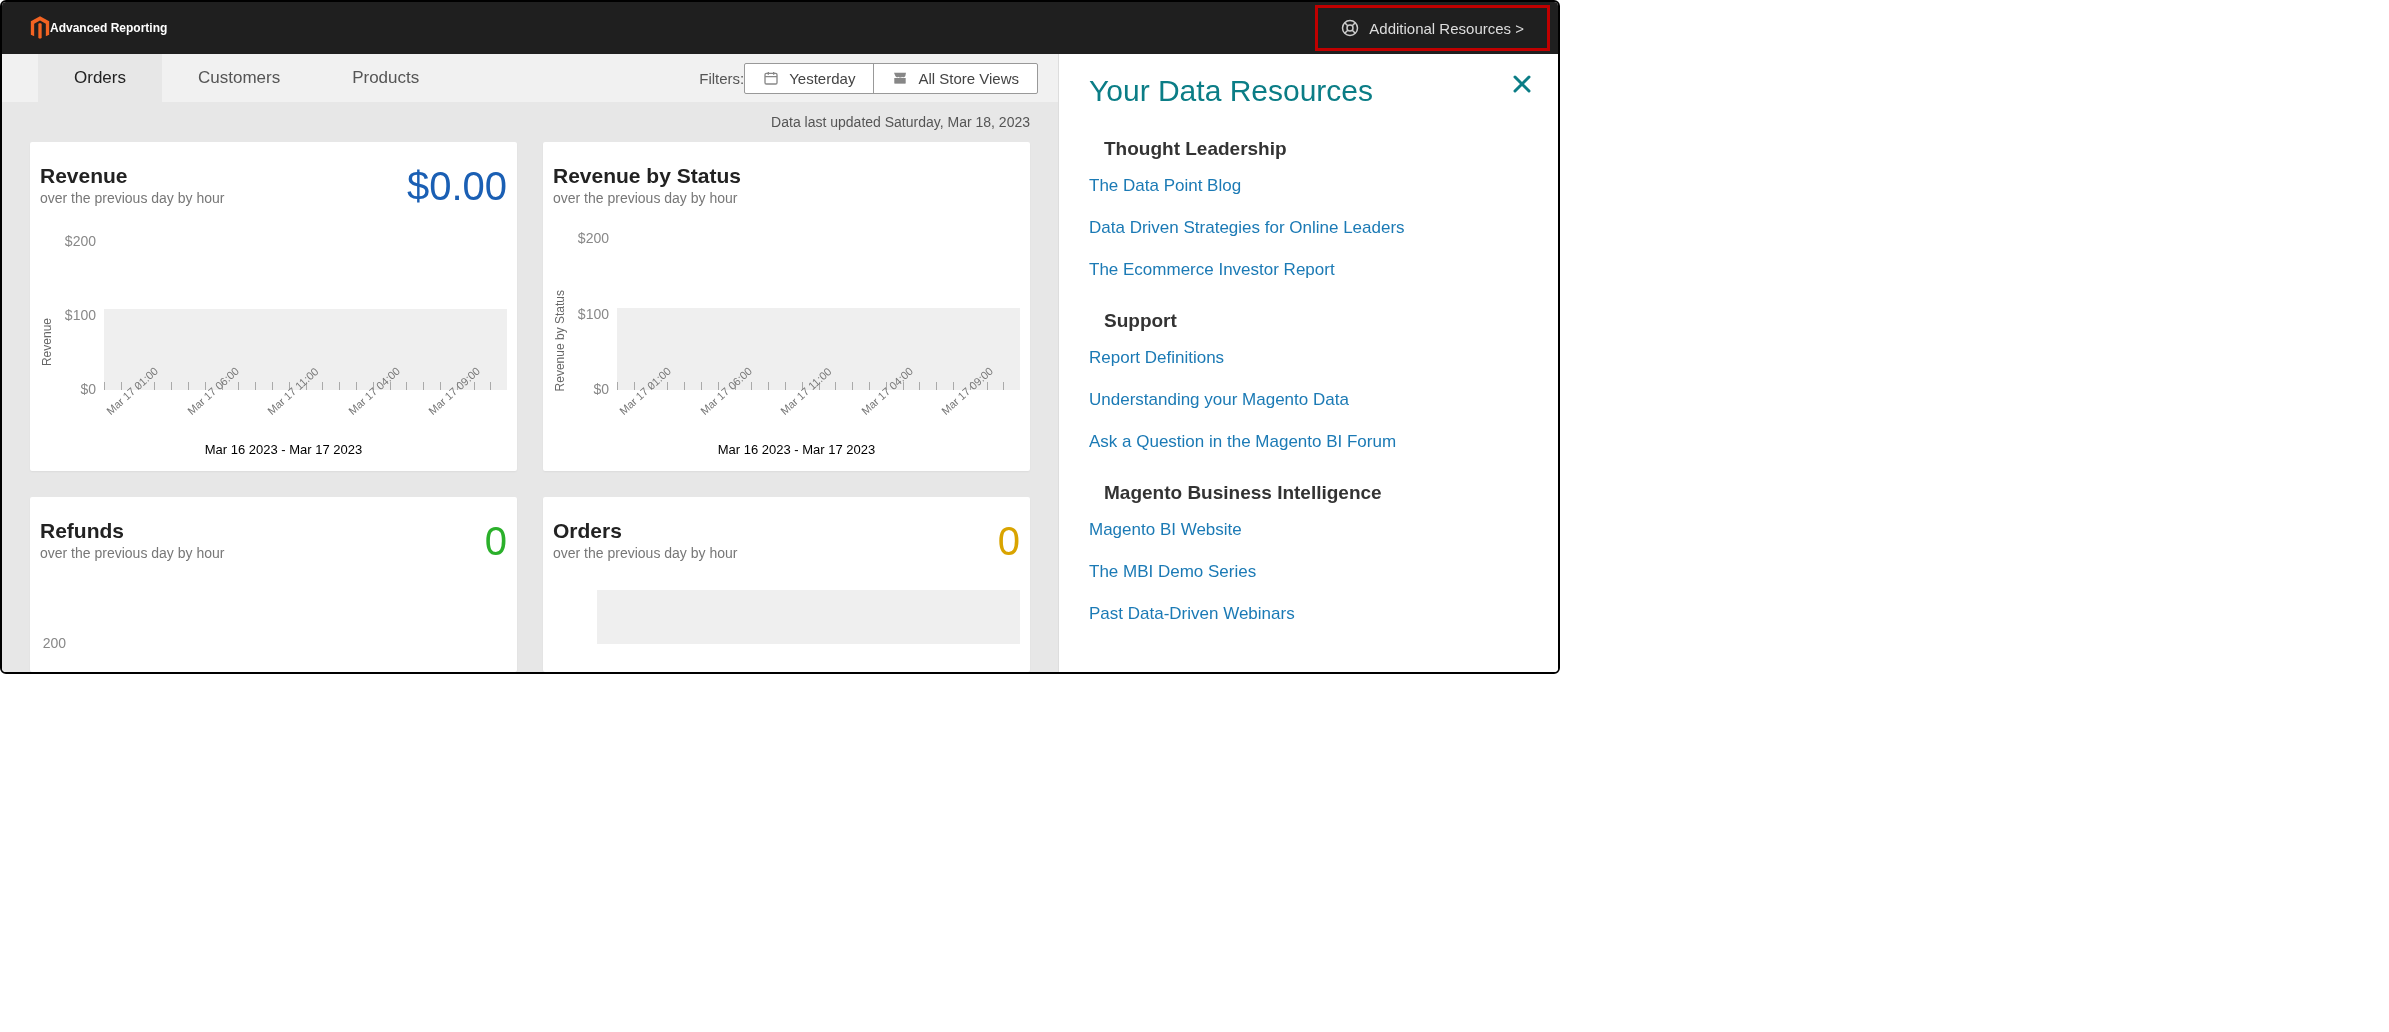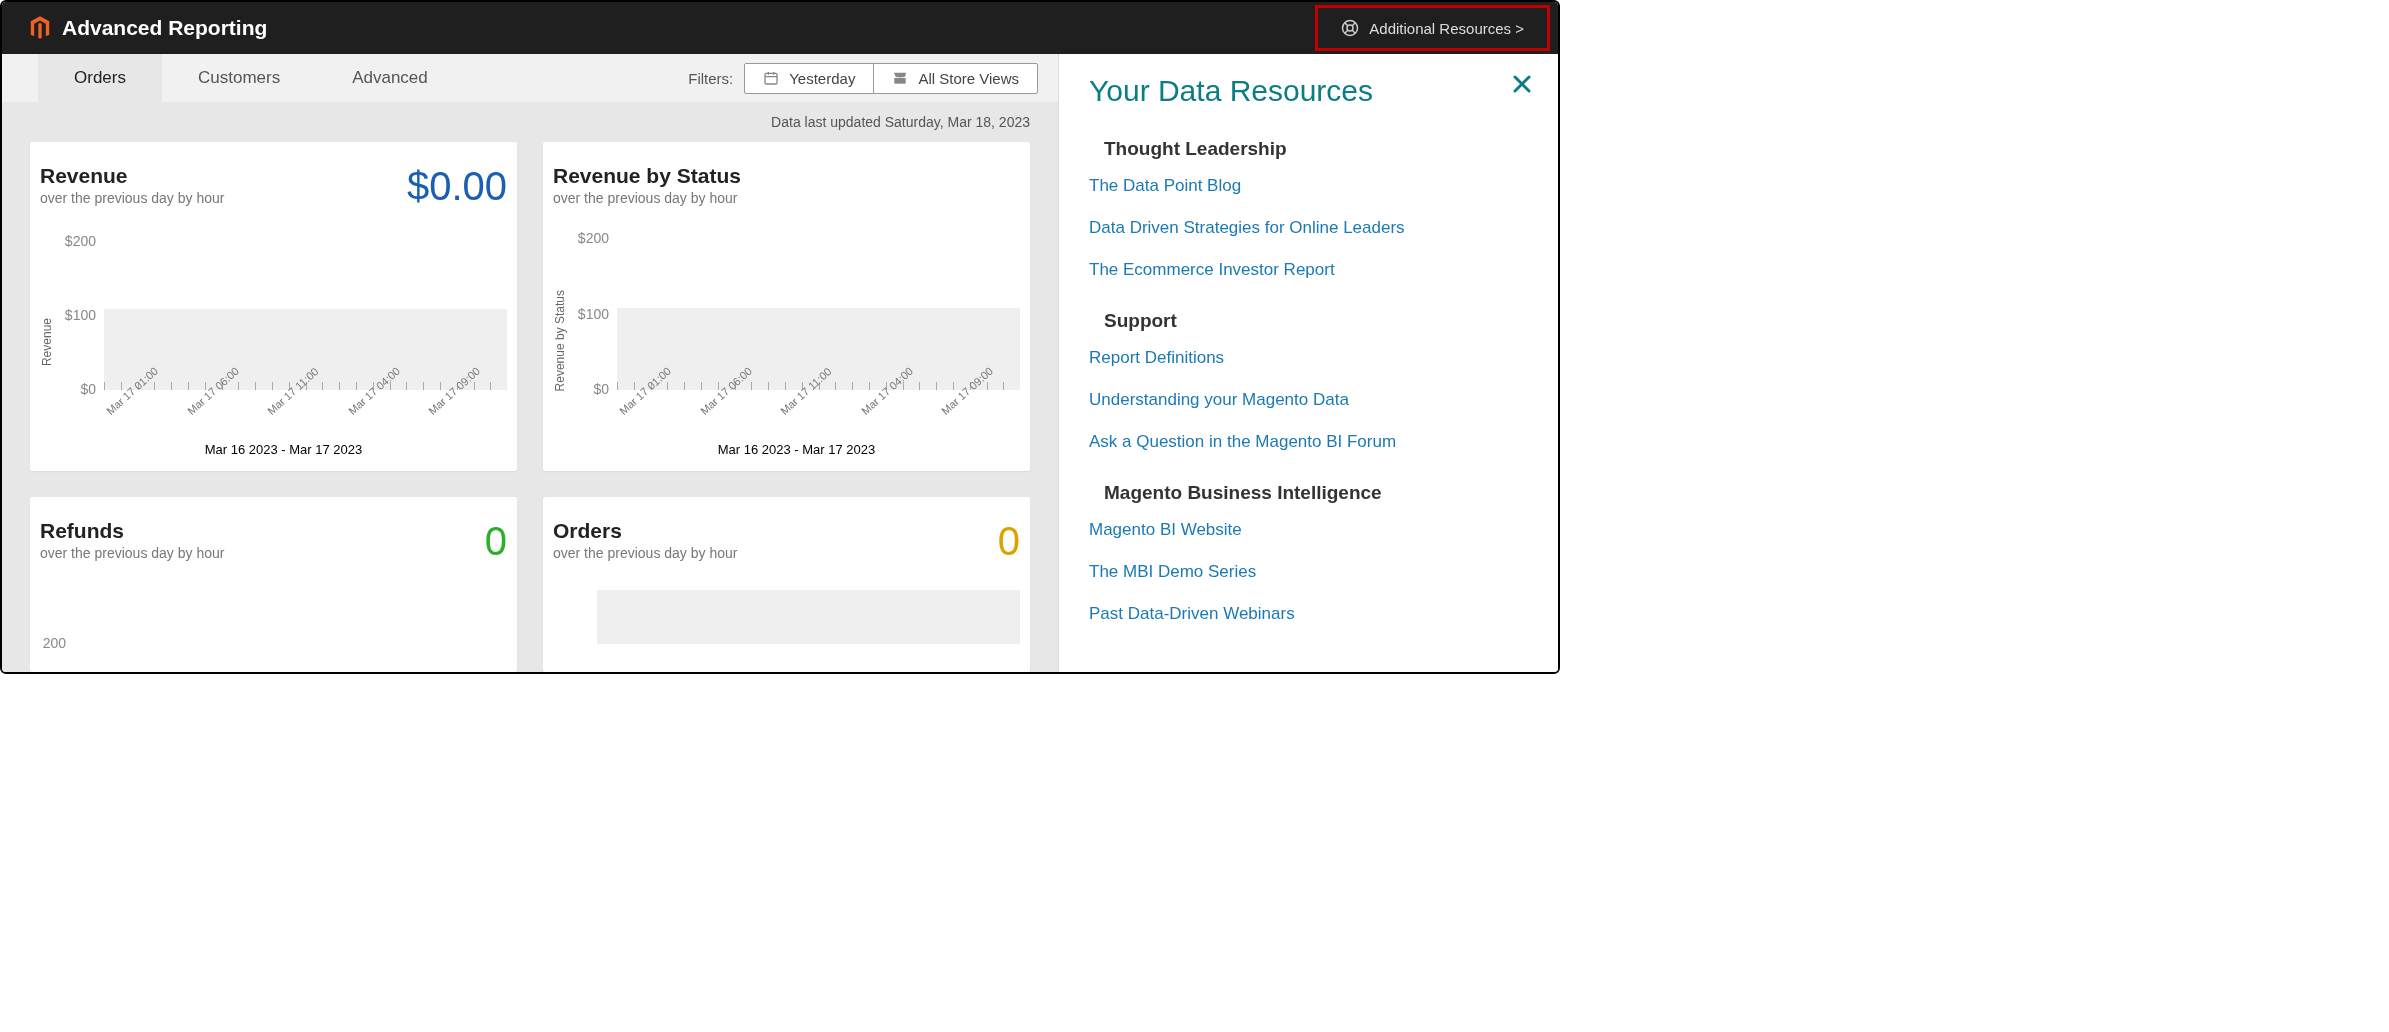--- a/index.html
+++ b/index.html
@@ -1,37 +1,37 @@
 <!DOCTYPE html>
 <html><head>
 <meta charset="utf-8">
 <style>
 * { box-sizing: border-box; margin: 0; padding: 0; }
 body { font-family: -apple-system, BlinkMacSystemFont, "Segoe UI", Helvetica, Arial, sans-serif; background: #fff; color: #333; }
 .frame { border: 2px solid #000; border-radius: 6px; overflow: hidden; width: 1560px; height: 674px; position: relative; display: flex; flex-direction: column; }
 
 
 .topbar { background: #1f1f1f; color: #fff; height: 52px; display: flex; align-items: center; padding: 0 20px 0 28px; justify-content: space-between; }
-.brand { display: flex; align-items: center; gap: 12px; font-size: 21px; font-weight: 600; }
+.brand { display: flex; align-items: center; font-size: 12px; font-weight: 600; }
 .m-logo { width: 20px; height: 24px; }
 .add-res { display: flex; align-items: center; gap: 10px; color: #ddd; font-size: 15px; padding: 6px 14px; cursor: pointer; position: relative; }
 .add-res .highlight-box { position: absolute; border: 3px solid #c00000; inset: -8px -12px; pointer-events: none; }
 .lifesaver-icon { width: 18px; height: 18px; }
 
 
 .body-row { display: flex; flex: 1; min-height: 0; }
 .main-area { flex: 1; background: #e7e7e7; display: flex; flex-direction: column; min-width: 0; }
 .side-panel { width: 500px; background: #fff; padding: 20px 30px; border-left: 1px solid #ddd; overflow: auto; position: relative; }
 
 
 .secondbar { background: #f1f1f1; height: 48px; display: flex; align-items: center; padding: 0 20px 0 36px; gap: 0; justify-content: space-between; }
 .tabs { display: flex; align-items: center; }
 .tab { padding: 0 36px; height: 48px; display: flex; align-items: center; color: #555; font-size: 17px; cursor: pointer; }
 .tab.active { background: #e7e7e7; color: #222; font-weight: 500; }
-.filters { display: flex; align-items: center; gap: 11px; }
+.filters { display: flex; align-items: center; gap: 0; }
 .filters-label { color: #555; font-size: 15px; }
 .filter-group { display: flex; border: 1px solid #999; border-radius: 2px; background: #fff; }
 .filter-btn { display: flex; align-items: center; gap: 10px; padding: 6px 18px; color: #444; font-size: 15px; cursor: pointer; }
 .filter-btn + .filter-btn { border-left: 1px solid #999; }
 .cal-icon, .store-icon { width: 16px; height: 16px; opacity: .7; }
 
 .updated-line { text-align: right; padding: 12px 28px 6px; color: #555; font-size: 14px; }
 
 
 .cards { display: grid; grid-template-columns: 1fr 1fr; gap: 26px; padding: 6px 28px 0 28px; overflow: hidden; flex: 1; }
@@ -93,21 +93,21 @@
     </div>
   </div>
 
   <div class="body-row">
     <div class="main-area">
 
       <div class="secondbar">
         <div class="tabs">
           <div class="tab active">Orders</div>
           <div class="tab">Customers</div>
-          <div class="tab">Advanced</div>
+          <div class="tab">Products</div>
         </div>
         <div class="filters">
           <span class="filters-label">Filters:</span>
           <div class="filter-group">
             <div class="filter-btn">
               <svg class="cal-icon" viewBox="0 0 24 24">
                   <rect x="3" y="5" width="18" height="16" rx="2" fill="none" stroke="#555" stroke-width="2"></rect>
                   <path stroke="#555" stroke-width="2" d="M3 10h18M8 3v4M16 3v4"></path>
                 </svg>
               <span>Yesterday</span>

